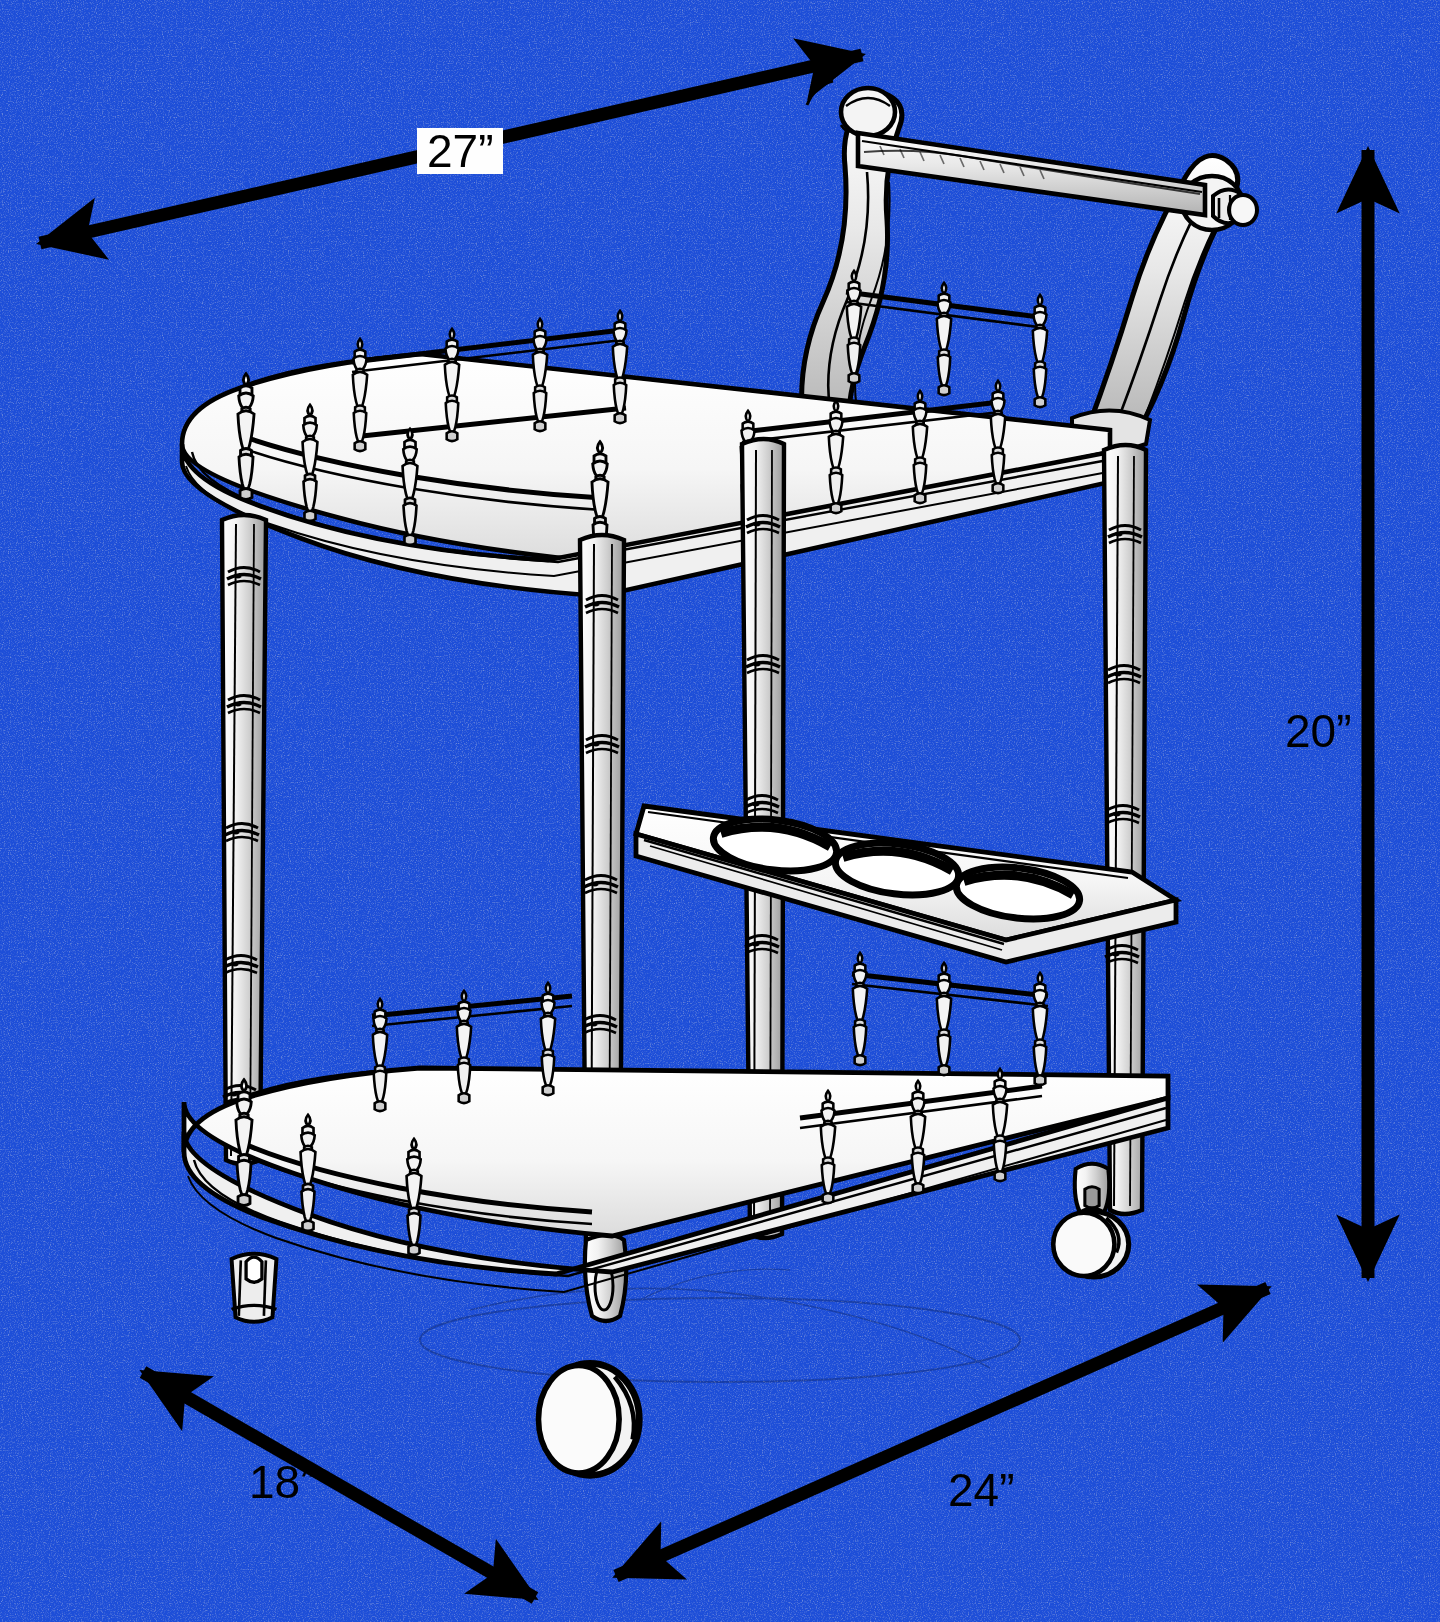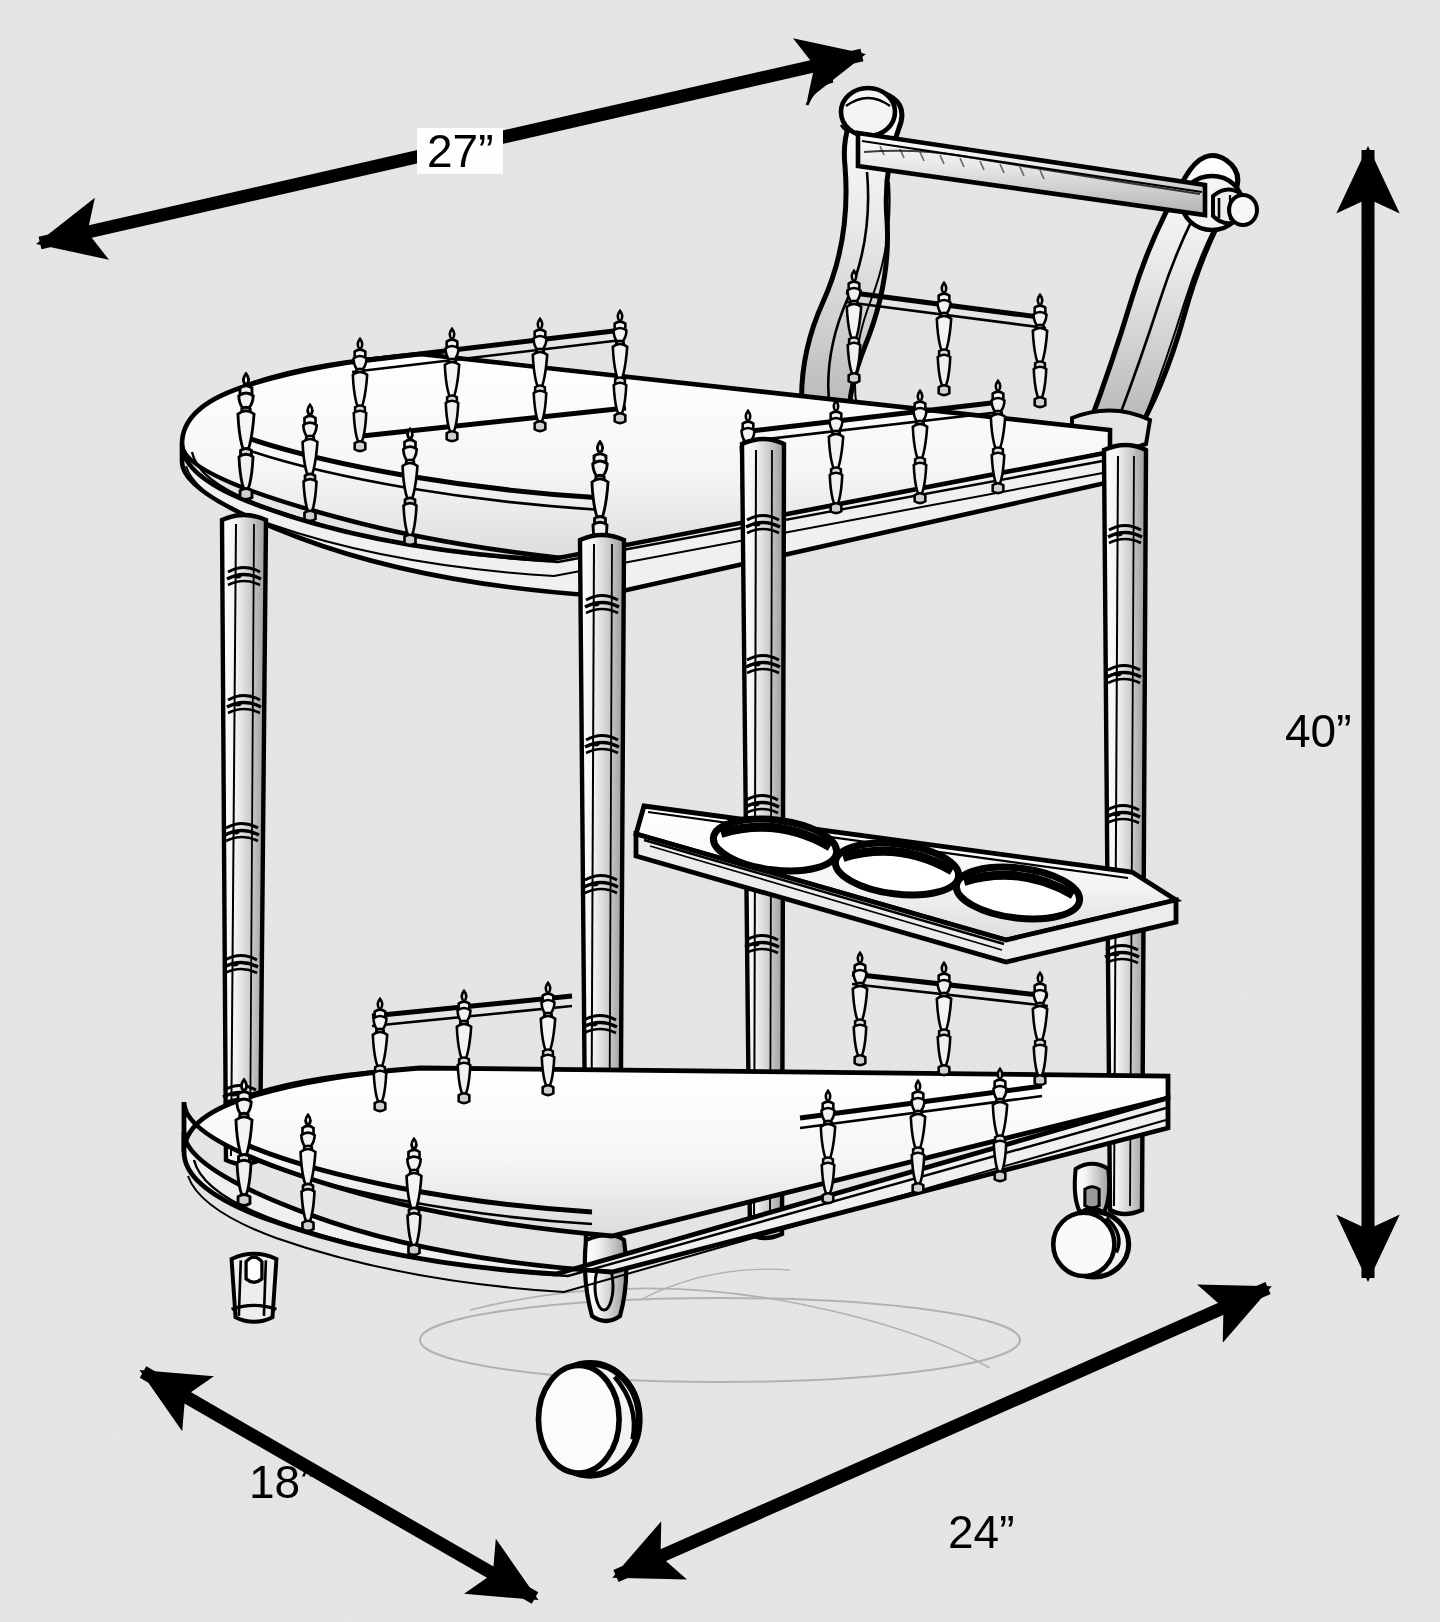--- a/index.html
+++ b/index.html
@@ -5,21 +5,21 @@
 <style>
   html, body {
     margin: 0;
     padding: 0;
     background: #ffffff;
   }
   #page {
     position: relative;
     width: 1440px;
     height: 1622px;
-    background: #e5e5e5;
+    background: #1d4ed8;
     overflow: hidden;
     font-family: "Liberation Sans", sans-serif;
   }
   #noise {
     position: absolute;
     inset: 0;
     pointer-events: none;
     opacity: 0.5;
   }
   .art-layer {
@@ -32,21 +32,21 @@
     font-size: 46px;
     font-weight: 400;
     color: #000000;
     letter-spacing: 0px;
     white-space: nowrap;
     line-height: 1;
   }
   #label-27 { left: 417px; top: 128px; }
   #label-30 { left: 1285px; top: 708px; }
   #label-16 { left: 249px; top: 1459px; }
-  #label-24 { left: 948px; top: 1509px; }
+  #label-24 { left: 948px; top: 1467px; }
 </style>
 </head>
 <body>
 
 <div id="page">
 
   <svg id="noise" width="1440" height="1622" viewBox="0 0 1440 1622" xmlns="http://www.w3.org/2000/svg">
     <defs>
       <filter id="speckle" x="0" y="0" width="100%" height="100%">
         <feTurbulence type="fractalNoise" baseFrequency="0.85" numOctaves="3" seed="7" result="t"></feTurbulence>
@@ -462,19 +462,19 @@
       <line x1="143" y1="1372" x2="535" y2="1598" stroke="#000000" stroke-width="13" marker-start="url(#ah)" marker-end="url(#ah)"></line>
     </g>
 
     <g>
       <line x1="616" y1="1576" x2="1268" y2="1288" stroke="#000000" stroke-width="13" marker-start="url(#ah)" marker-end="url(#ah)"></line>
     </g>
   </svg>
 
   <div class="dim-label" id="label-27" style="background:#fefefe; padding:0 10px;">27”</div>
 
-  <div class="dim-label" id="label-30">40”</div>
+  <div class="dim-label" id="label-30">20”</div>
 
   <div class="dim-label" id="label-16">18”</div>
 
   <div class="dim-label" id="label-24">24”</div>
 
 </div>
 
 </body></html>

